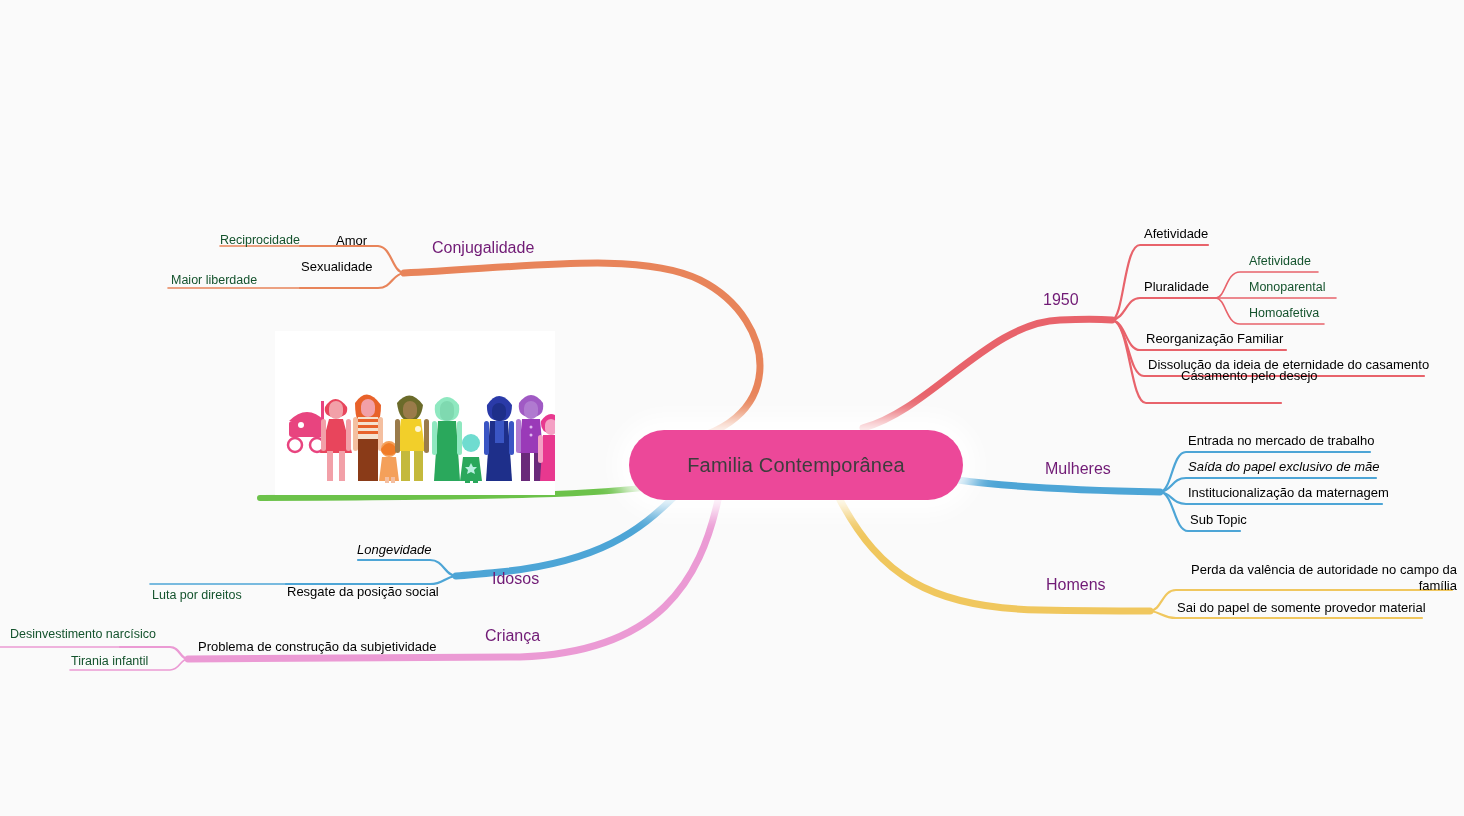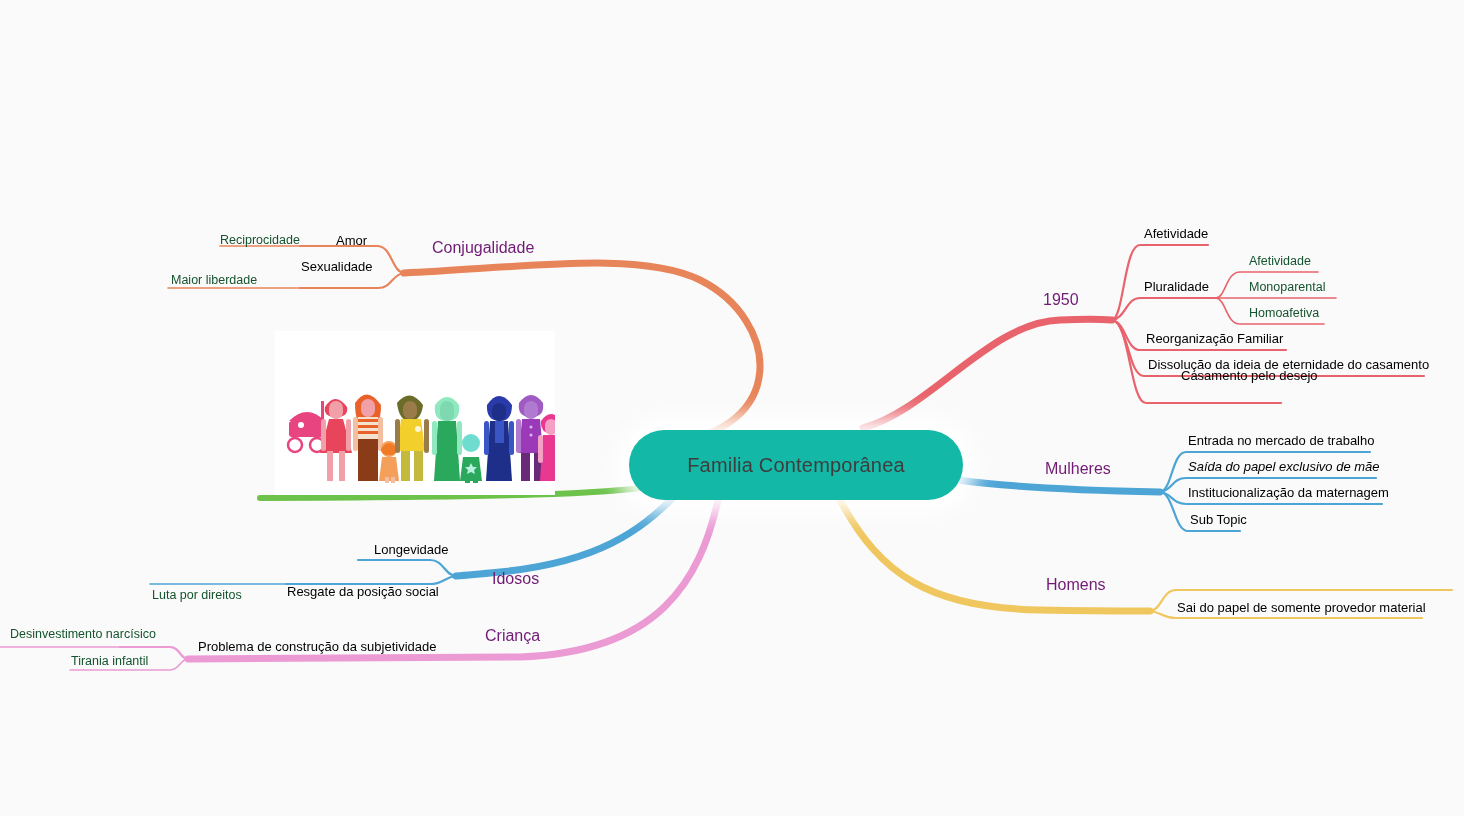--- a/index.html
+++ b/index.html
@@ -24,21 +24,21 @@
     white-space: nowrap;
     color: #474747;
     line-height: 1.25;
   }
   .node.wrap { white-space: normal; }
 
   
   #central {
     left: 629px; top: 430px;
     width: 334px; height: 70px;
-    background: #14b8a6;
+    background: #ec4899;
     border-radius: 35px;
     display: flex; align-items: center; justify-content: center;
     font-size: 20px;
     color: #3d3d3d;
     box-shadow: 0 0 22px 14px rgba(255,255,255,0.95);
     letter-spacing: .2px;
   }
   
   .main-label { font-size: 16px; color: #701a75; }
   
@@ -213,21 +213,21 @@
   <div class="node sub-label" style="left:301px; top:259px;">
     <span>Sexualidade</span>
   </div>
   <div class="node sub2-label" style="left:171px; top:273px;">
     <span>Maior liberdade</span>
   </div>
 
   <div class="node main-label" style="left:492px; top:541px;margin-top:28px;">
     <span>Idosos</span>
   </div>
-  <div class="node sub-label" style="left:374px; top:542px;">
+  <div class="node sub-label" style="left:357px; top:542px;font-style:italic;">
     <span>Longevidade</span>
   </div>
   <div class="node sub-label" style="left:287px; top:568px;margin-top:16px;">
     <span>Resgate da posição social</span>
   </div>
   <div class="node sub2-label" style="left:152px; top:540px;margin-top:48px;">
     <span>Luta por direitos</span>
   </div>
 
   <div class="node main-label" style="left:485px; top:626px;">
@@ -283,17 +283,20 @@
   <div class="node sub-label" style="left:1188px; top:485px;">
     <span>Institucionalização da maternagem</span>
   </div>
   <div class="node sub-label" style="left:1190px; top:512px;">
     <span>Sub Topic</span>
   </div>
 
   <div class="node main-label" style="left:1046px; top:575px;">
     <span>Homens</span>
   </div>
+  <div class="node sub-label wrap" style="left:1177px; top:562px; width:280px;">
+    <span>Perda da valência de autoridade no campo da família</span>
+  </div>
   <div class="node sub-label" style="left:1177px; top:600px;">
     <span>Sai do papel de somente provedor material</span>
   </div>
 
 </div>
 
 </body></html>

